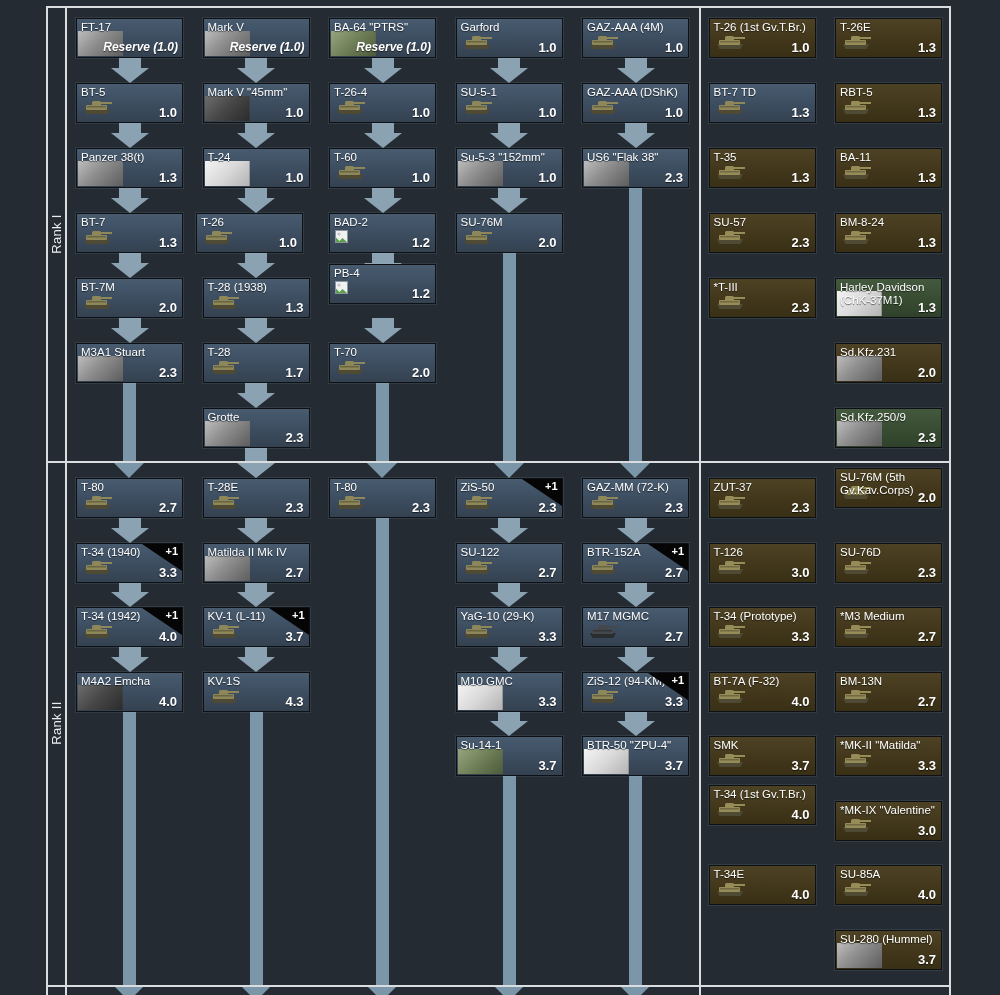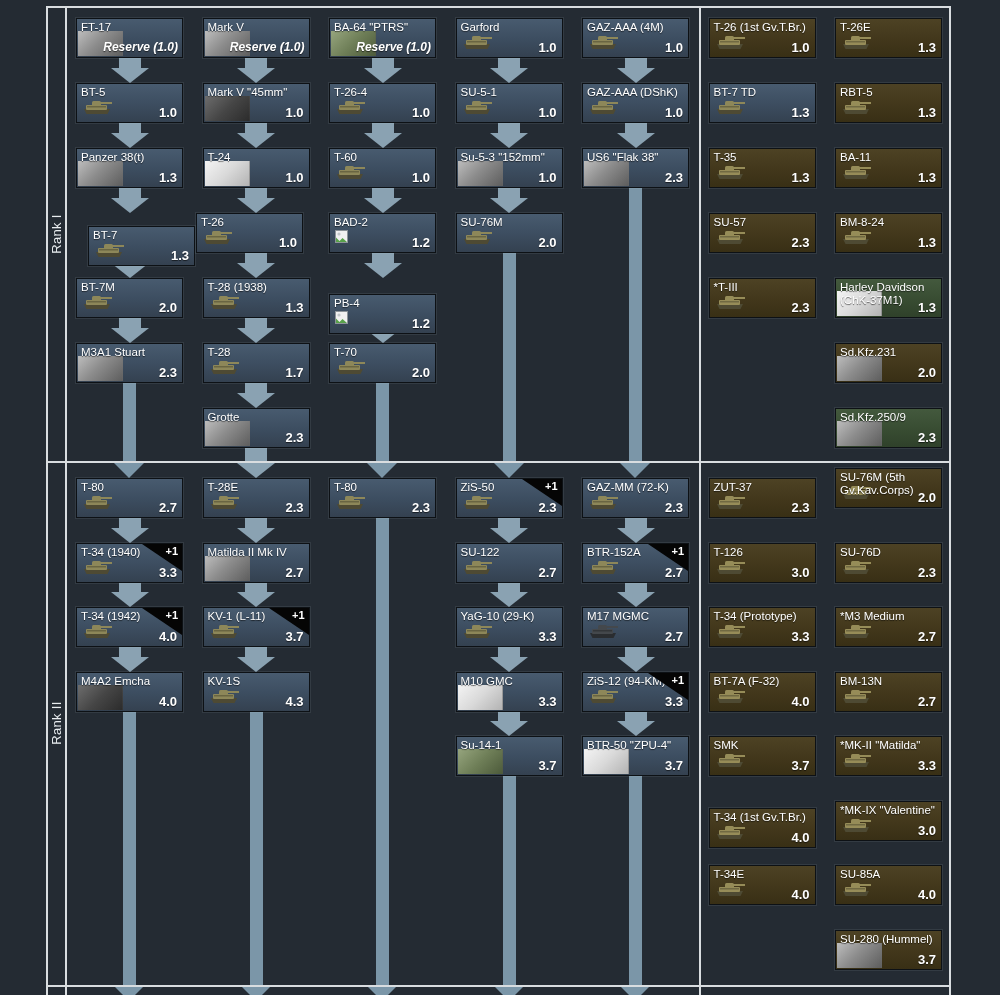--- a/index.html
+++ b/index.html
@@ -181,21 +181,21 @@
             <rect x="6" y="9" width="19" height="1.5" fill="rgba(0,0,0,0.25)"></rect>
           </svg></span>
         <span class="vname">BT-5</span>
         <span class="br">1.0</span>
       </div>
       <div class="cell blue" style="left: 76px; top: 148px;">
         <div class="photo p-gray"></div>
         <span class="vname">Panzer 38(t)</span>
         <span class="br">1.3</span>
       </div>
-      <div class="cell blue" style="left: 88px; top: 213px; margin-top: 13px;">
+      <div class="cell blue" style="left: 76px; top: 213px;">
         <span class="icon"><svg width="32" height="18" viewBox="0 0 32 18">
             <path d="M3 12 L29 12 L26.5 17 L5.5 17 Z" fill="#4e4a33"></path>
             <rect x="5" y="8" width="21" height="5" rx="1" fill="#8d8759"></rect>
             <rect x="11" y="4" width="9" height="5" rx="1.5" fill="#8d8759"></rect>
             <rect x="19" y="5" width="12" height="2" fill="#8d8759"></rect>
             <rect x="6" y="9" width="19" height="1.5" fill="rgba(0,0,0,0.25)"></rect>
           </svg></span>
         <span class="vname">BT-7</span>
         <span class="br">1.3</span>
       </div>
@@ -379,21 +379,21 @@
       </div>
       <div class="cell blue" style="left: 329px; top: 213px;">
         <span class="ph-icon"><svg width="13" height="13" viewBox="0 0 13 13">
             <rect x="0.5" y="0.5" width="12" height="12" fill="#f1f1f1" stroke="#8d9499"></rect>
             <path d="M1 12 L1 7.5 L4.5 11 L7.5 8 L12 12 Z" fill="#58a14a"></path>
             <circle cx="4" cy="4" r="1.6" fill="#c2c7ca"></circle>
           </svg></span>
         <span class="vname">BAD-2</span>
         <span class="br">1.2</span>
       </div>
-      <div class="cell blue" style="left: 329px; top: 294px;">
+      <div class="cell blue" style="left: 329px; top: 264px;">
         <span class="ph-icon"><svg width="13" height="13" viewBox="0 0 13 13">
             <rect x="0.5" y="0.5" width="12" height="12" fill="#f1f1f1" stroke="#8d9499"></rect>
             <path d="M1 12 L1 7.5 L4.5 11 L7.5 8 L12 12 Z" fill="#58a14a"></path>
             <circle cx="4" cy="4" r="1.6" fill="#c2c7ca"></circle>
           </svg></span>
         <span class="vname">PB-4</span>
         <span class="br">1.2</span>
       </div>
       <div class="cell blue" style="left: 329px; top: 343px;">
         <span class="icon"><svg width="32" height="18" viewBox="0 0 32 18">
@@ -683,21 +683,21 @@
         <span class="icon"><svg width="32" height="18" viewBox="0 0 32 18">
             <path d="M3 12 L29 12 L26.5 17 L5.5 17 Z" fill="#4e4a33"></path>
             <rect x="5" y="8" width="21" height="5" rx="1" fill="#968c58"></rect>
             <rect x="11" y="4" width="9" height="5" rx="1.5" fill="#968c58"></rect>
             <rect x="19" y="5" width="12" height="2" fill="#968c58"></rect>
             <rect x="6" y="9" width="19" height="1.5" fill="rgba(0,0,0,0.25)"></rect>
           </svg></span>
         <span class="vname">SMK</span>
         <span class="br">3.7</span>
       </div>
-      <div class="cell brown" style="left: 708.5px; top: 808px; padding-left: 24px;">
+      <div class="cell brown" style="left: 708.5px; top: 785px; padding-left: 24px;">
         <span class="icon"><svg width="32" height="18" viewBox="0 0 32 18">
             <path d="M3 12 L29 12 L26.5 17 L5.5 17 Z" fill="#4e4a33"></path>
             <rect x="5" y="8" width="21" height="5" rx="1" fill="#968c58"></rect>
             <rect x="11" y="4" width="9" height="5" rx="1.5" fill="#968c58"></rect>
             <rect x="19" y="5" width="12" height="2" fill="#968c58"></rect>
             <rect x="6" y="9" width="19" height="1.5" fill="rgba(0,0,0,0.25)"></rect>
           </svg></span>
         <span class="vname">T-34 (1st Gv.T.Br.)</span>
         <span class="br">4.0</span>
       </div>

